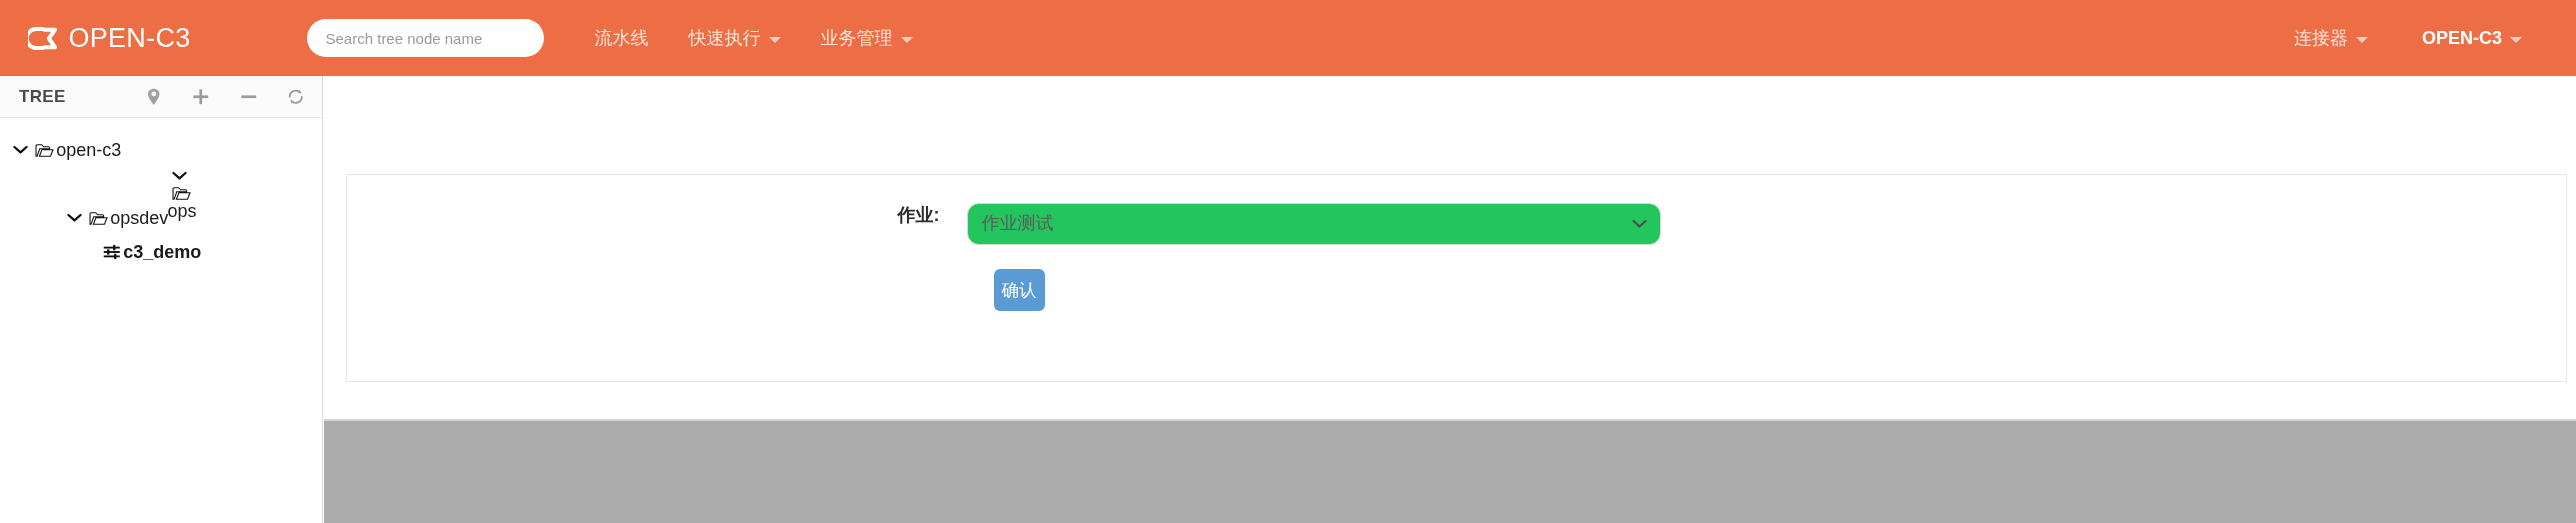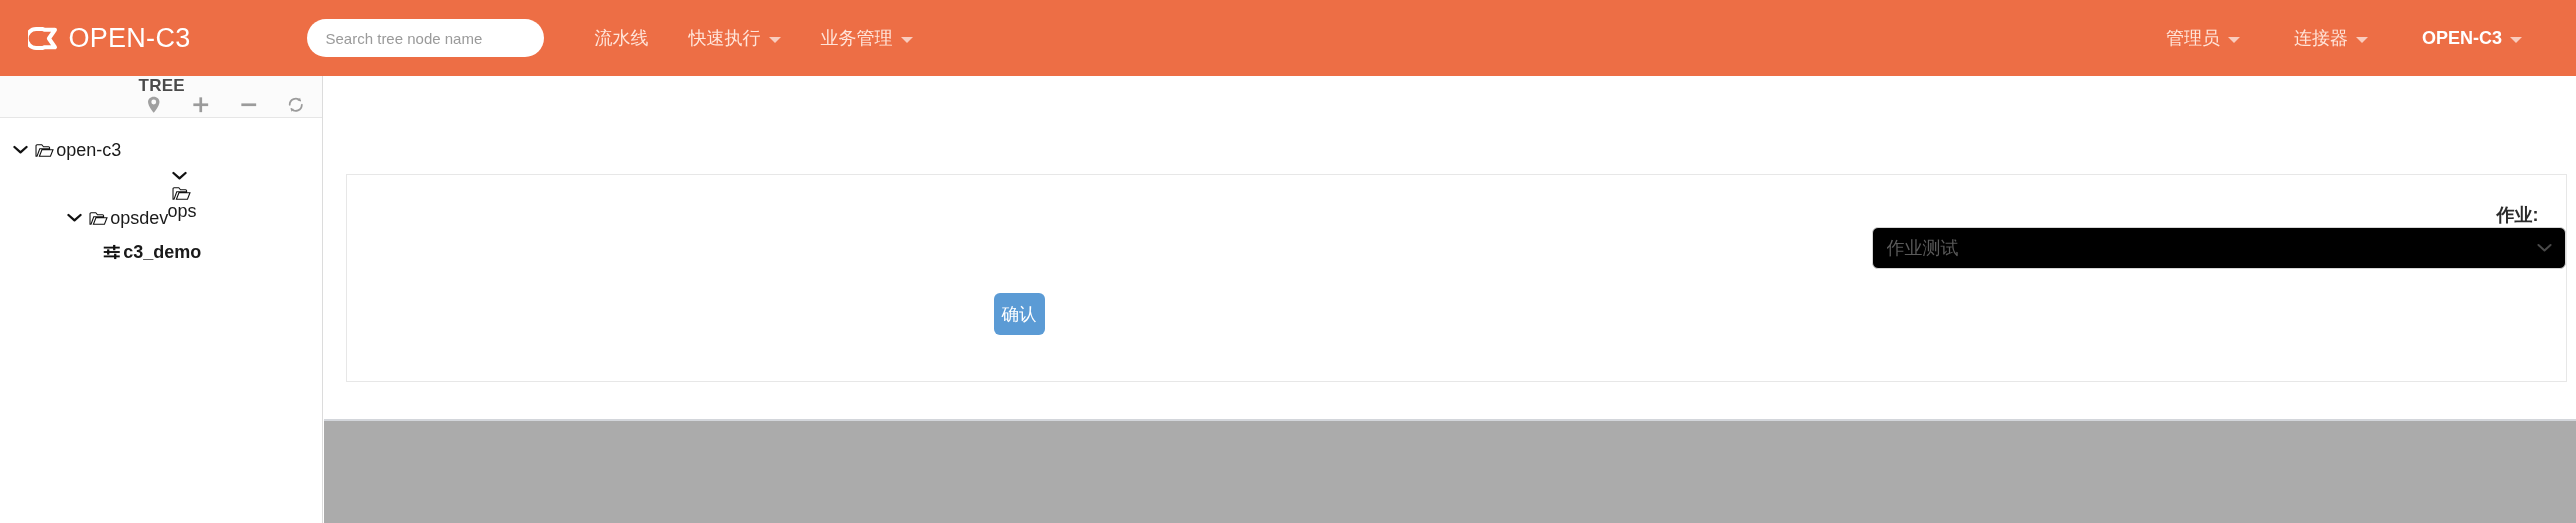--- a/index.html
+++ b/index.html
@@ -97,21 +97,20 @@
     background: #ffffff;
     border-right: 0.7px solid #dcdcdc;
   }
   .tree-header {
     height: 42px;
     border-bottom: 0.7px solid #e6e6e6;
     background: #fbfbfb;
     display: flex;
     align-items: center;
     padding: 0 17.5px 0 19px;
-    flex-direction: column;
   }
   .tree-title {
     font-size: 17px;
     font-weight: bold;
     color: #4a4a4a;
     letter-spacing: 0.3px;
   }
   .tree-tools {
     margin-left: auto;
     display: flex;
@@ -170,47 +169,46 @@
   }
   .card {
     position: absolute;
     left: 21.6px; top: 98px;
     width: 2221px; height: 208px;
     border: 0.7px solid #e7e7e7;
     background: #ffffff;
   }
   .form-row {
     display: flex;
-    align-items: flex-end;
+    align-items: flex-start;
     padding-top: 28px;
-    flex-direction: column;
   }
   .form-label {
     width: 620px;
     text-align: right;
     padding-right: 27px;
     font-size: 18px;
     font-weight: bold;
     color: #2b2b2b;
   }
   .select-box {
     position: relative;
     width: 694px;
     height: 42px;
   }
   .select-box select {
     width: 100%;
     height: 42px;
     font-size: 18px;
     color: #5a5a5a;
     border: 0.7px solid #d6d6d6;
-    border-radius: 6px;
-    background: #000000;
+    border-radius: 12px;
+    background: #22c55e;
     padding: 0 34px 0 14px;
-    font-family: Liberation Serif, serif;
+    font-family: Liberation Mono, monospace;
     -webkit-appearance: none;
     -moz-appearance: none;
     appearance: none;
     outline: none;
   }
   .select-arrow {
     position: absolute;
     right: 13.5px; top: 50%;
     transform: translateY(-50%);
     pointer-events: none;
@@ -271,24 +269,20 @@
       <span class="caret"></span>
     </div>
     <div class="nav-item">
       <span>业务管理</span>
       <span class="caret"></span>
     </div>
   </div>
 
   <div class="nav-right">
     <div class="nav-item">
-      <span>管理员</span>
-      <span class="caret"></span>
-    </div>
-    <div class="nav-item">
       <span>连接器</span>
       <span class="caret"></span>
     </div>
     <div class="nav-item strong">
       <span>OPEN-C3</span>
       <span class="caret"></span>
     </div>
   </div>
 </div>
 

